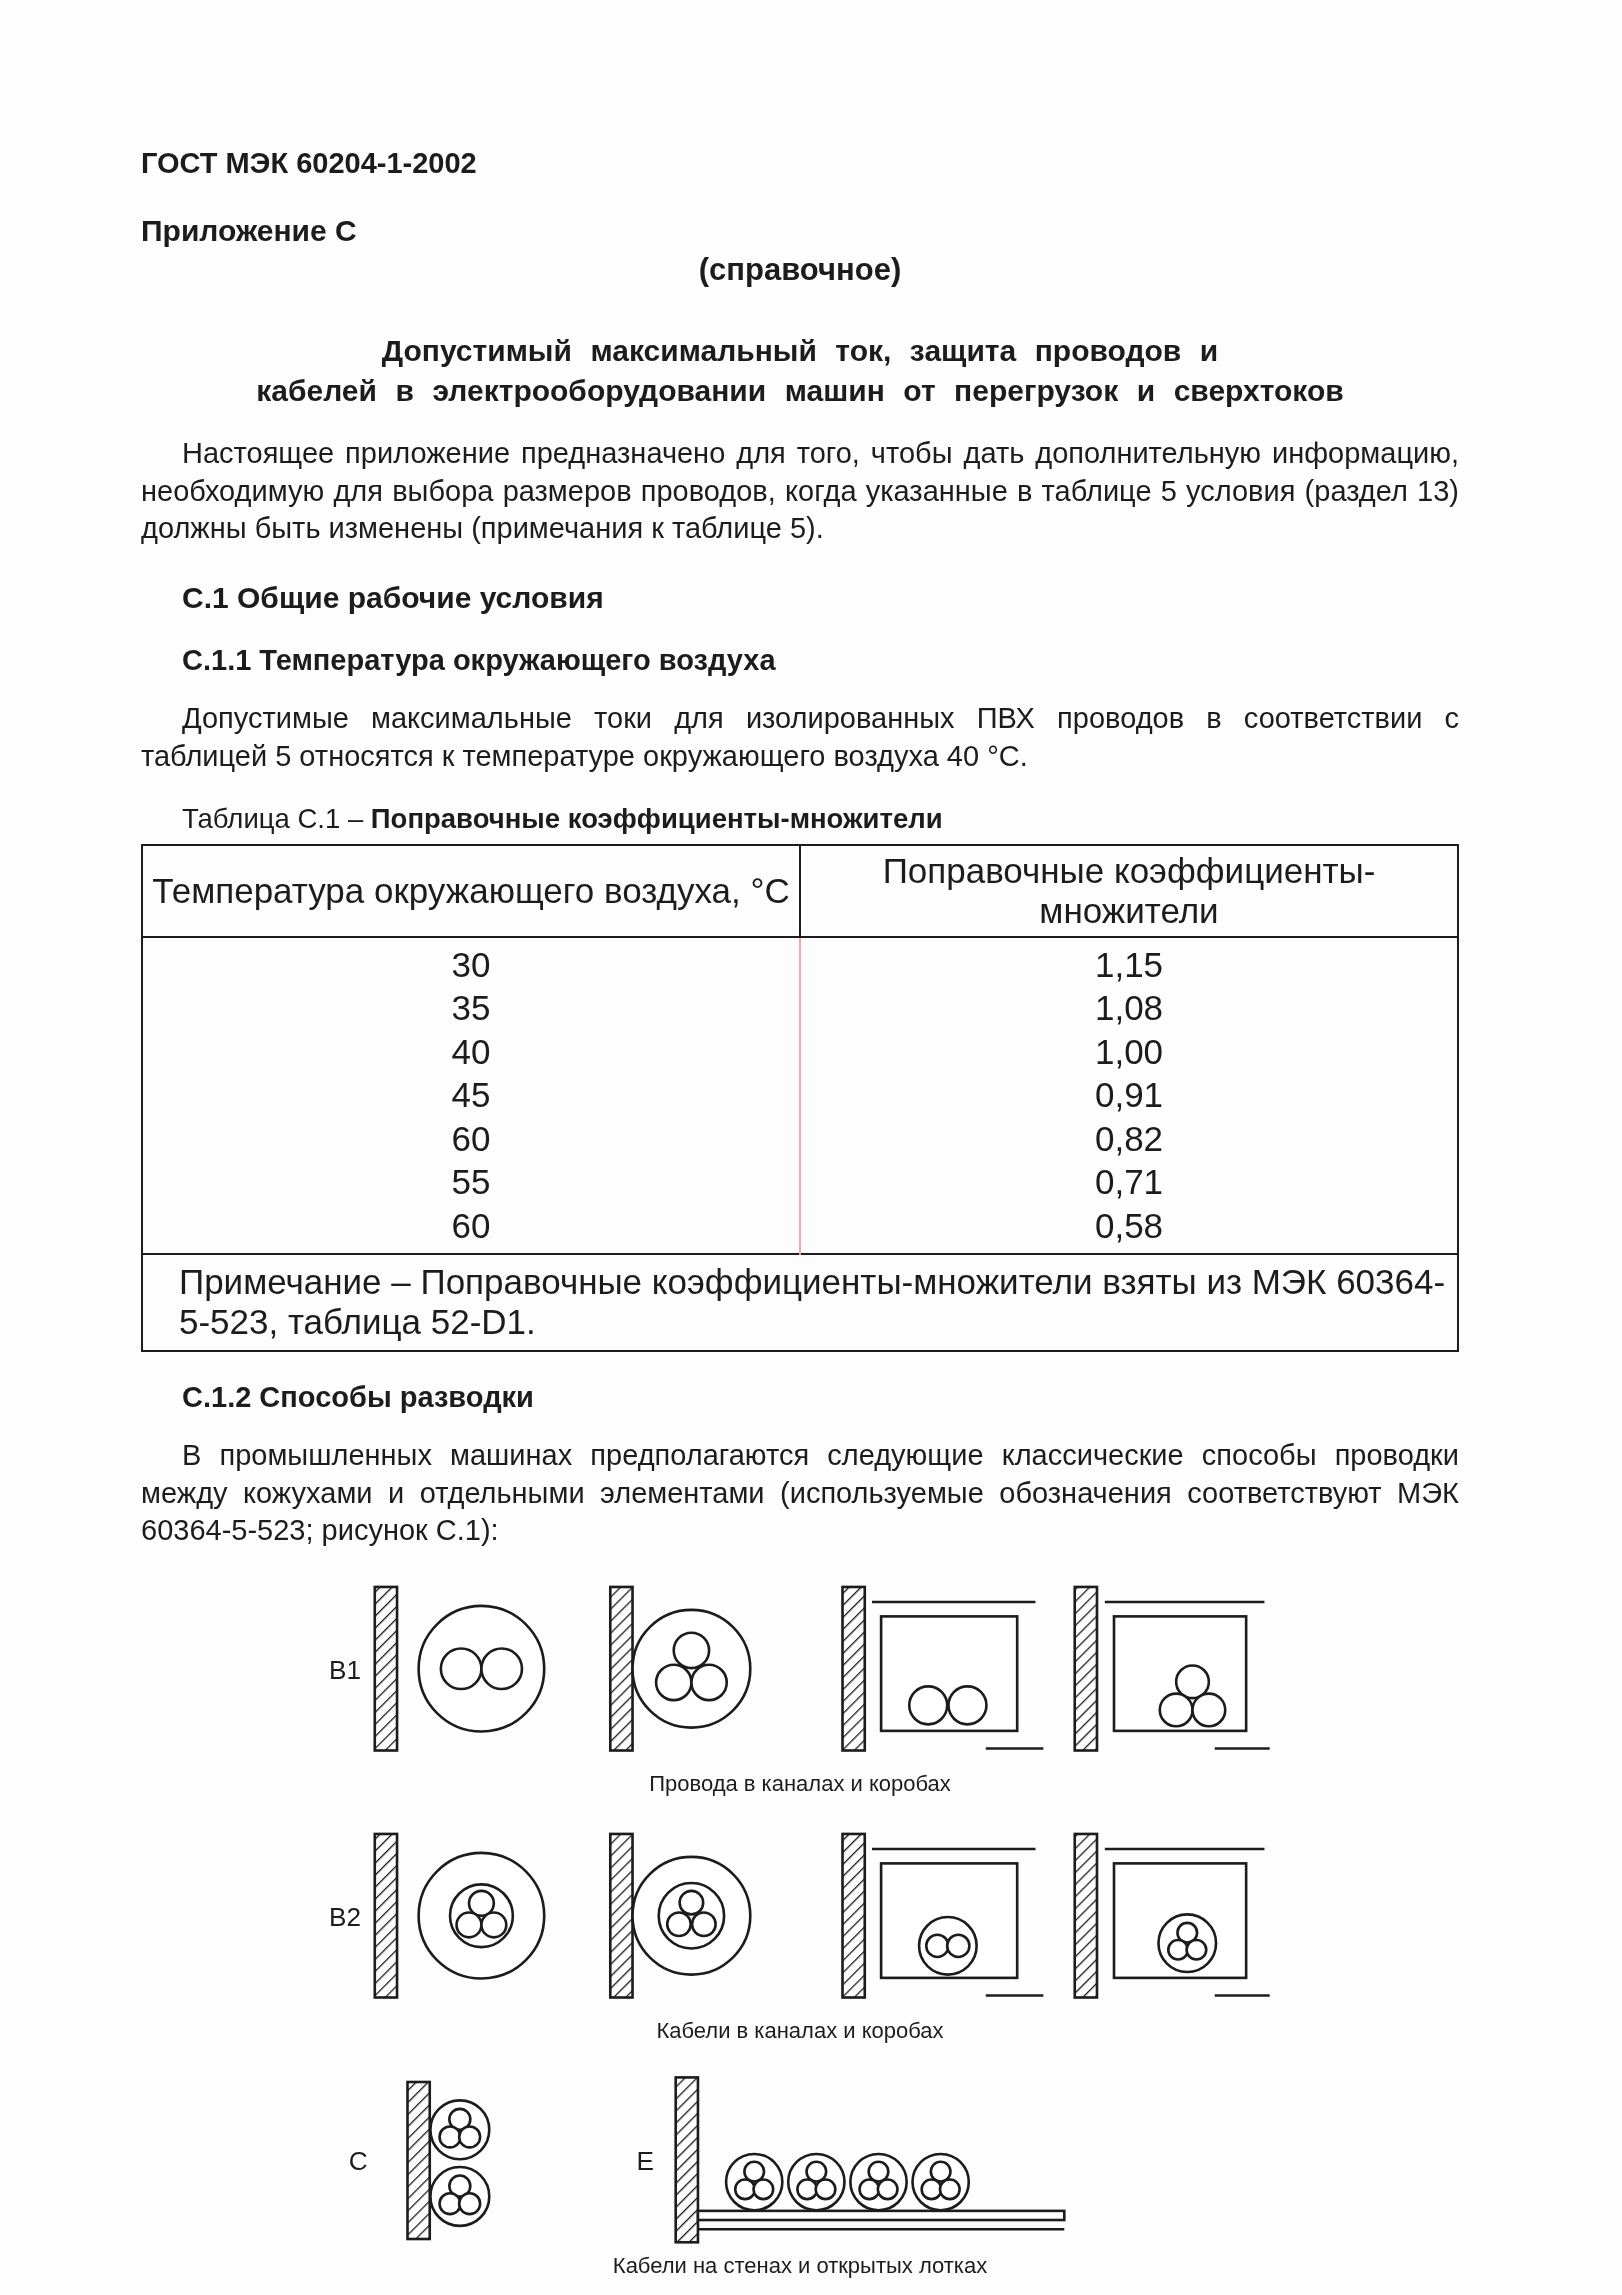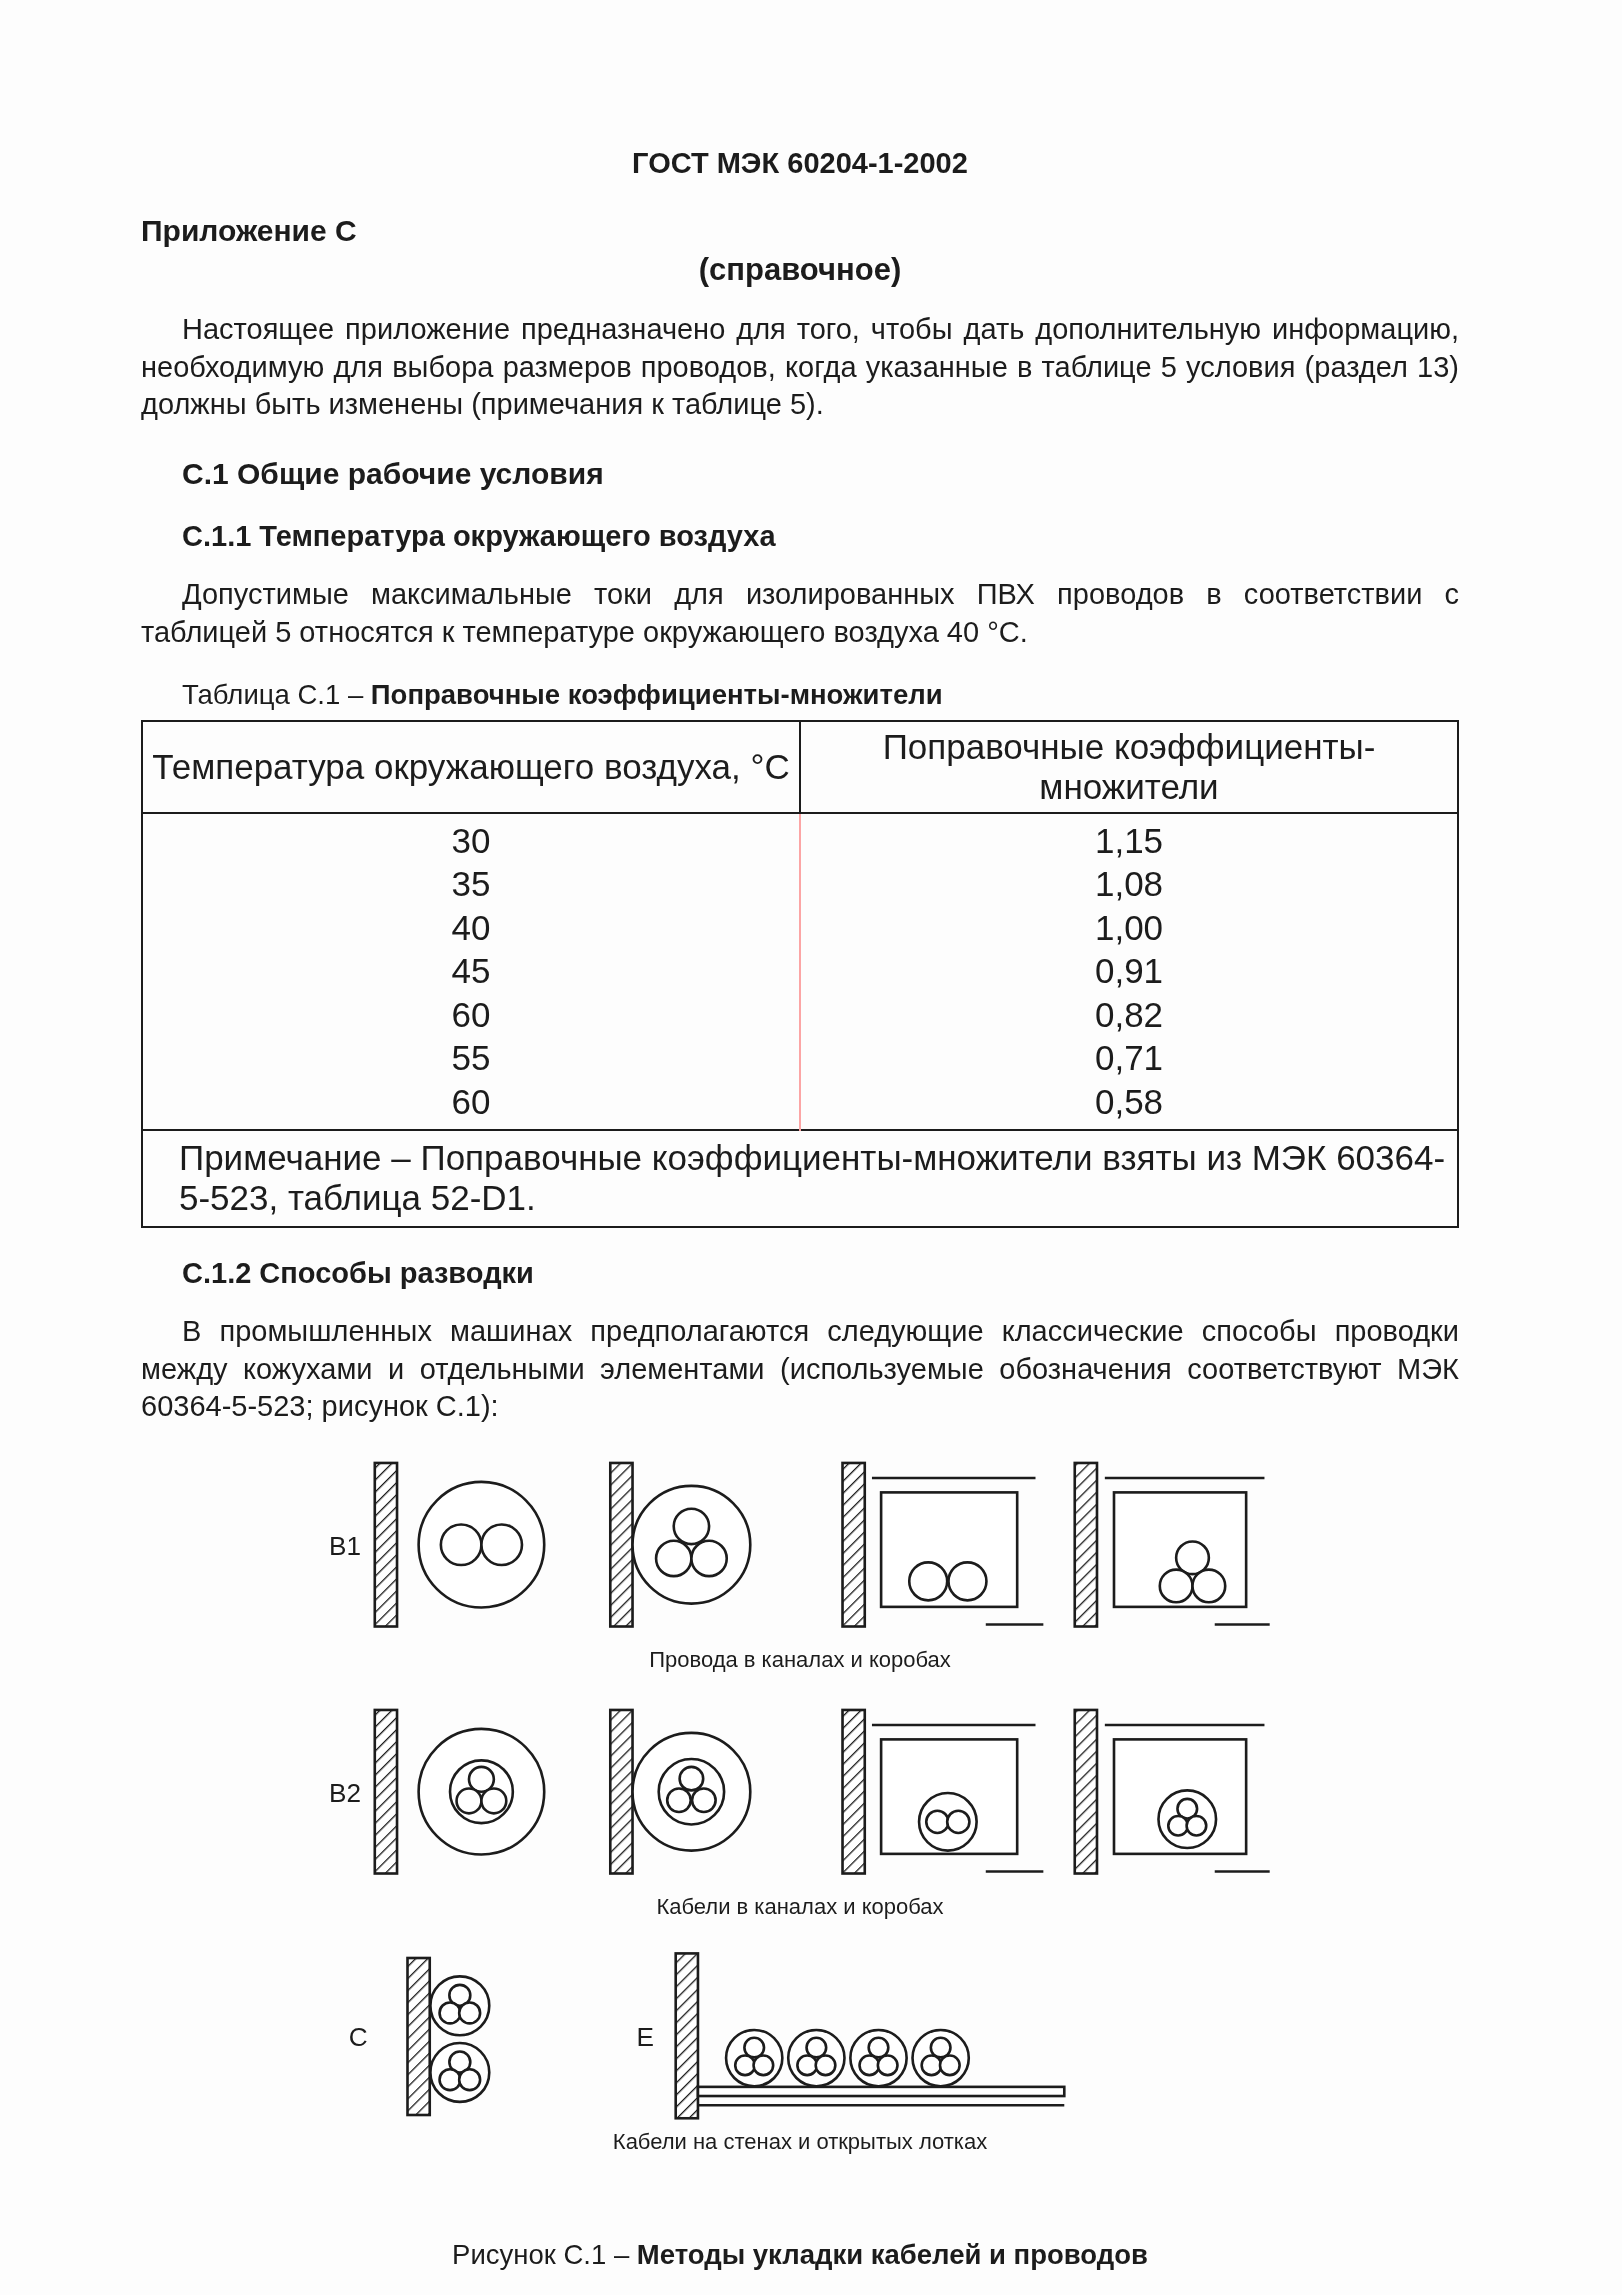--- a/index.html
+++ b/index.html
@@ -11,21 +11,21 @@
     width: 1623px;
     height: 2295px;
     background: #fdfdfd;
     color: #1c1c1c;
     font-family: "Liberation Sans", sans-serif;
     padding: 147px 164px 0 141px;
     overflow: hidden;
   }
 
   .doc-header {
-    text-align: center;
+    text-align: left;
     font-weight: bold;
     font-size: 29px;
   }
 
   .appendix-title {
     text-align: left;
     font-weight: bold;
     font-size: 30px;
     margin-top: 34px;
   }
@@ -132,20 +132,24 @@
 </head>
 <body>
 
 <div class="page">
 
   <div class="doc-header">ГОСТ МЭК 60204-1-2002</div>
 
   <div class="appendix-title">Приложение С</div>
   <div class="appendix-subtitle">(справочное)</div>
 
+  <div class="main-heading">
+    <div>Допустимый максимальный ток, защита проводов и</div>
+    <div>кабелей в электрооборудовании машин от перегрузок и сверхтоков</div>
+  </div>
 
   <p class="body-par">Настоящее приложение предназначено для того, чтобы дать дополнительную информацию, необходимую для выбора размеров проводов, когда указанные в таблице 5 условия (раздел 13) должны быть изменены (примечания к таблице 5).</p>
 
   <h2 class="sec">С.1 Общие рабочие условия</h2>
 
   <h3 class="subsec">С.1.1 Температура окружающего воздуха</h3>
   <p class="body-par">Допустимые максимальные токи для изолированных ПВХ проводов в соответствии с таблицей 5 относятся к температуре окружающего воздуха 40 °С.</p>
 
   <div class="table-caption">
     <span>Таблица С.1 – </span><b>Поправочные коэффициенты-множители</b>

